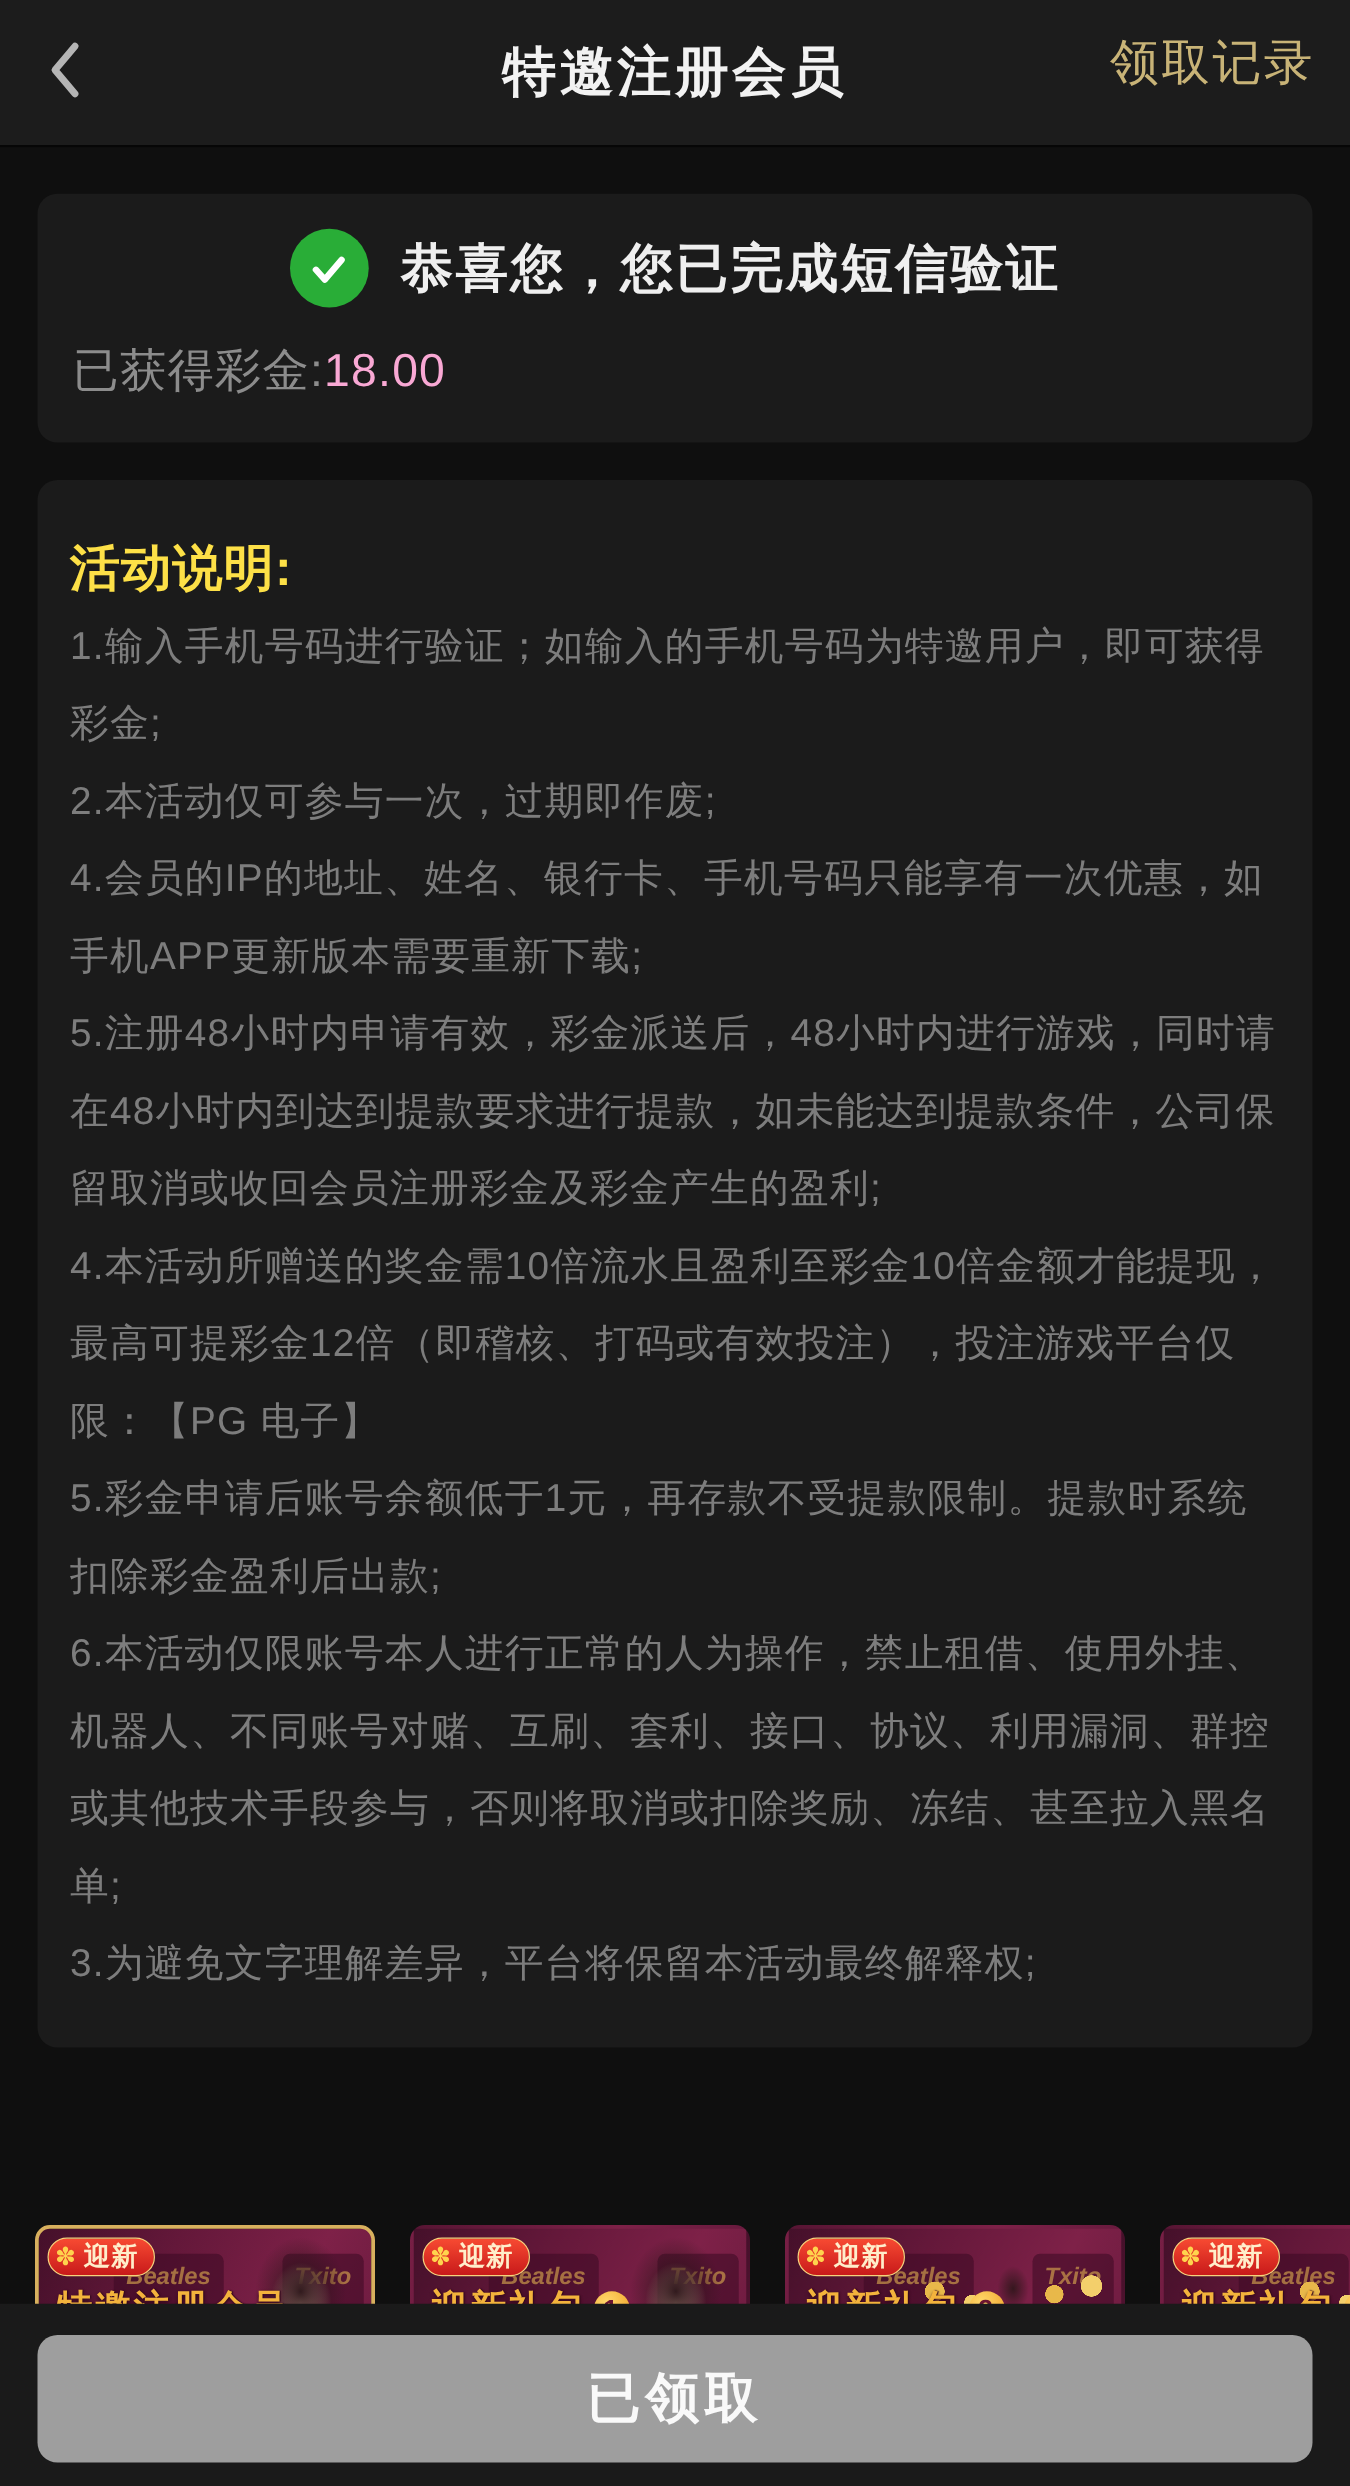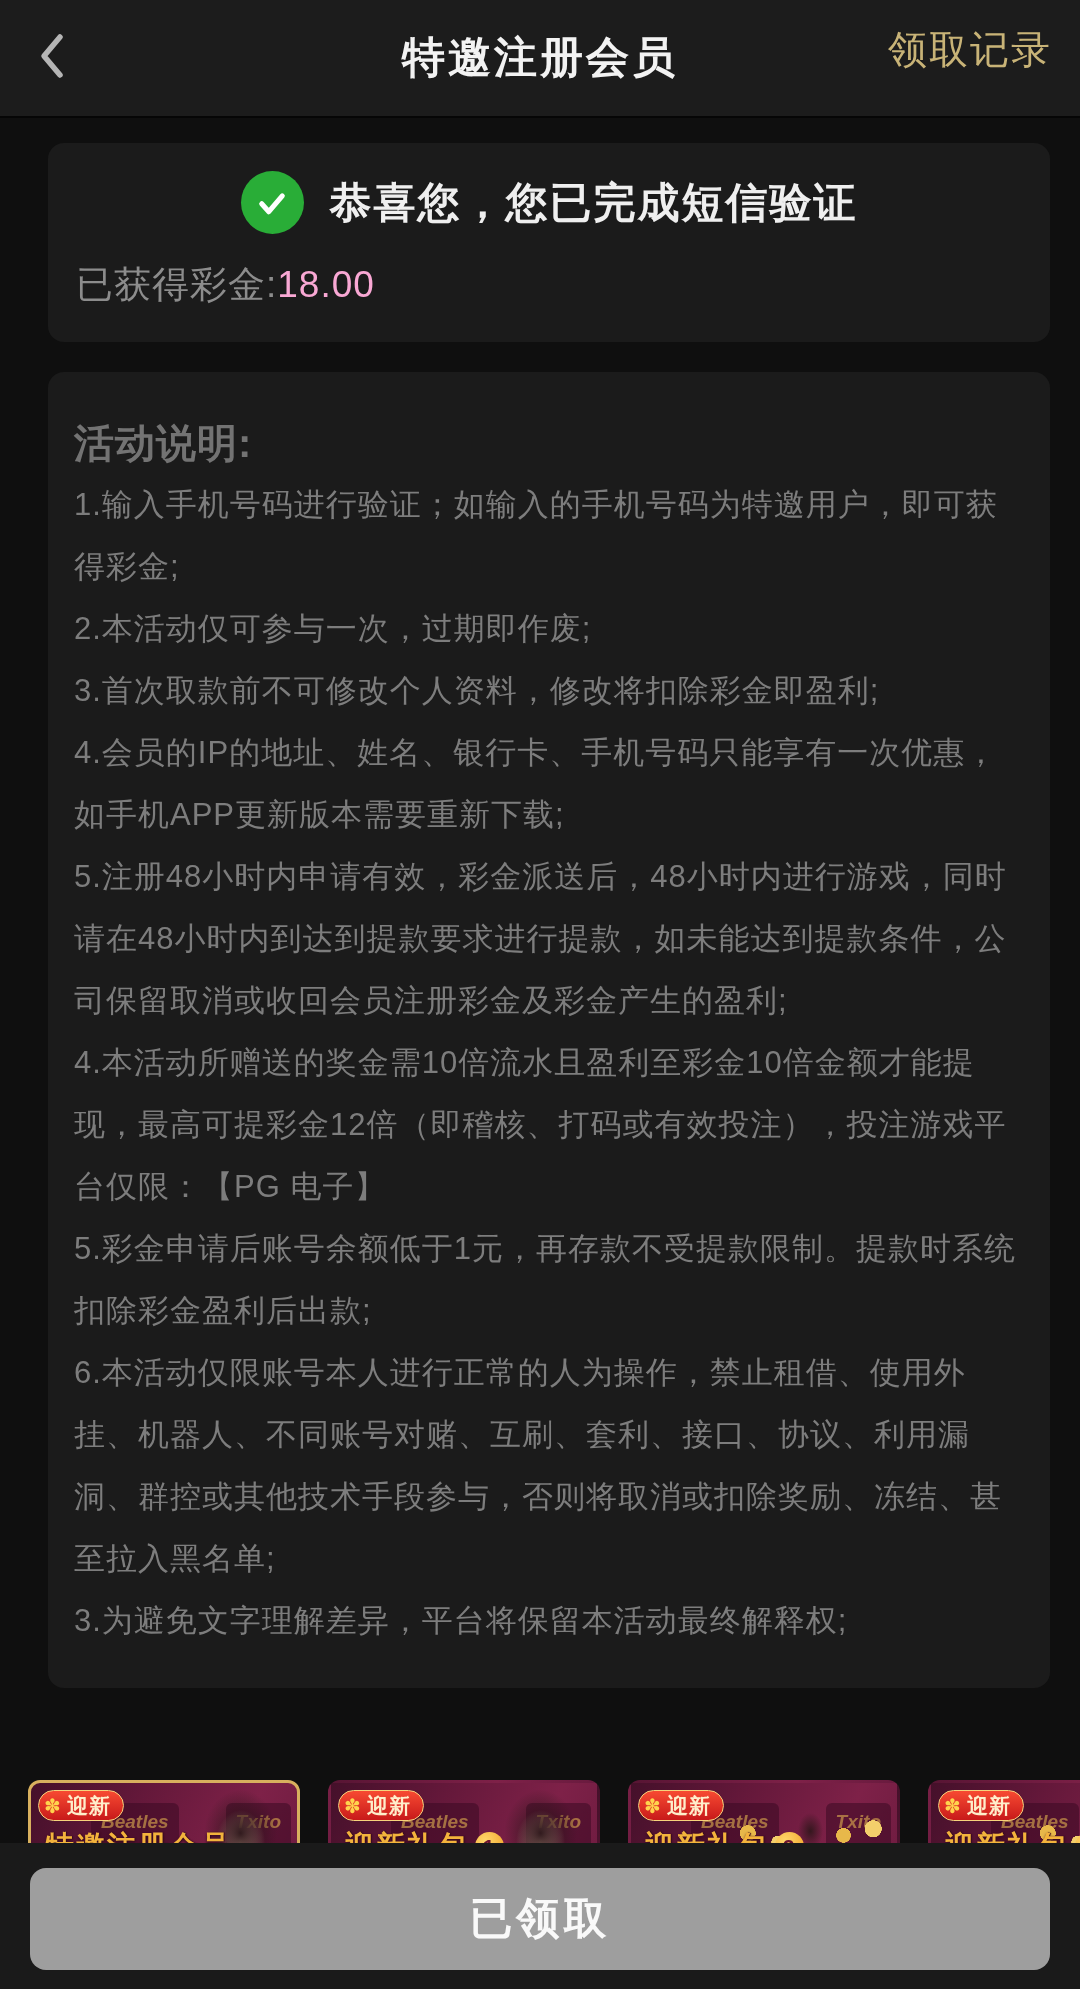--- a/index.html
+++ b/index.html
@@ -29,21 +29,21 @@
     font-size: 43px; font-weight: 700; color: #f2f2f2; letter-spacing: 3px;
   }
   .record-link {
     position: absolute; right: 28px; top: 0; height: 100px;
     display: flex; align-items: center;
     font-size: 39px; color: #c8b377; letter-spacing: 2px;
     cursor: pointer;
   }
 
   
-  .content { position: absolute; top: 110px; left: 0; width: 1080px; padding-left: 18px; }
+  .content { position: absolute; top: 122px; left: 0; width: 1080px; }
   .card {
     background: #1b1b1b; border-radius: 16px;
     margin: 0 30px;
   }
   .result-card { margin-top: 33px; padding: 28px 28px 32px; }
   .congrats-row {
     display: flex; align-items: center; justify-content: center; gap: 26px;
   }
   .check-circle {
     width: 63px; height: 63px; border-radius: 50%;
@@ -52,21 +52,21 @@
     flex: none;
   }
   .congrats-msg {
     font-size: 42px; font-weight: 700; color: #efefef; letter-spacing: 2px;
   }
   .bonus-row { margin-top: 26px; font-size: 37px; color: #8c8c8c; letter-spacing: 1px; }
   .bonus-amount { color: #f9a8d4; }
 
   .rules-card { margin-top: 30px; padding: 40px 26px 36px; }
   .rules-heading {
-    font-size: 40px; font-weight: 700; color: #737373;
+    font-size: 40px; font-weight: 700; color: #fde047;
     line-height: 62px; margin: 0; letter-spacing: 1px;
   }
   .rule {
     font-size: 31px; color: #7d7d7d; line-height: 62px;
     margin: 0; letter-spacing: 1px;
     word-break: break-all;
   }
 
   
   .banner-strip {
@@ -177,21 +177,20 @@
     <div class="bonus-row">
       <span>已获得彩金:</span><span class="bonus-amount">18.00</span>
     </div>
   </div>
 
   <div class="card rules-card">
     <p class="rules-heading">活动说明:</p>
     <div>
         <p class="rule">1.输入手机号码进行验证；如输入的手机号码为特邀用户，即可获得彩金;</p>
         <p class="rule">2.本活动仅可参与一次，过期即作废;</p>
-        <p class="rule">3.首次取款前不可修改个人资料，修改将扣除彩金即盈利;</p>
         <p class="rule">4.会员的IP的地址、姓名、银行卡、手机号码只能享有一次优惠，如手机APP更新版本需要重新下载;</p>
         <p class="rule">5.注册48小时内申请有效，彩金派送后，48小时内进行游戏，同时请在48小时内到达到提款要求进行提款，如未能达到提款条件，公司保留取消或收回会员注册彩金及彩金产生的盈利;</p>
         <p class="rule">4.本活动所赠送的奖金需10倍流水且盈利至彩金10倍金额才能提现，最高可提彩金12倍（即稽核、打码或有效投注），投注游戏平台仅限：【PG 电子】</p>
         <p class="rule">5.彩金申请后账号余额低于1元，再存款不受提款限制。提款时系统扣除彩金盈利后出款;</p>
         <p class="rule">6.本活动仅限账号本人进行正常的人为操作，禁止租借、使用外挂、机器人、不同账号对赌、互刷、套利、接口、协议、利用漏洞、群控或其他技术手段参与，否则将取消或扣除奖励、冻结、甚至拉入黑名单;</p>
         <p class="rule">3.为避免文字理解差异，平台将保留本活动最终解释权;</p>
       </div>
   </div>
 
 </div>

